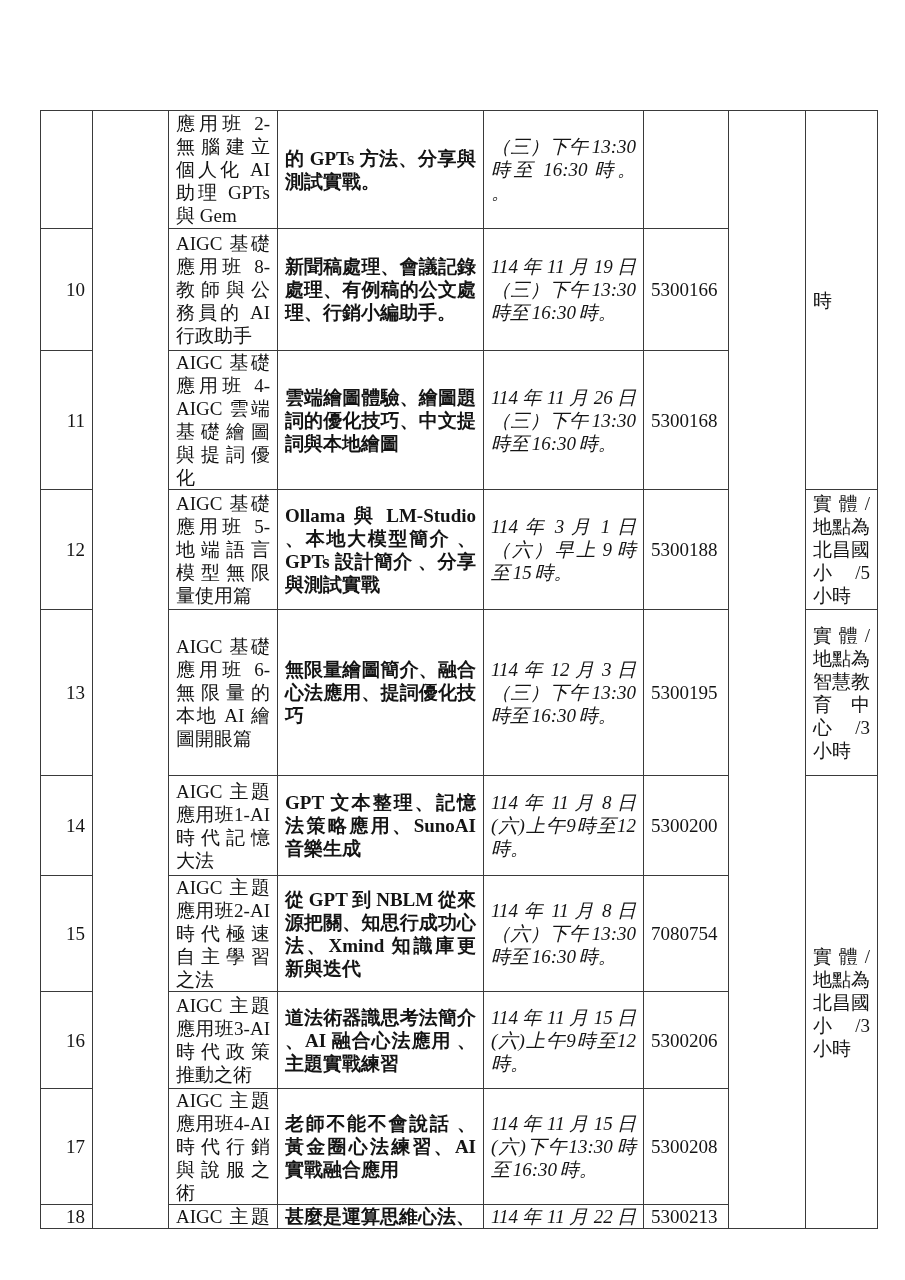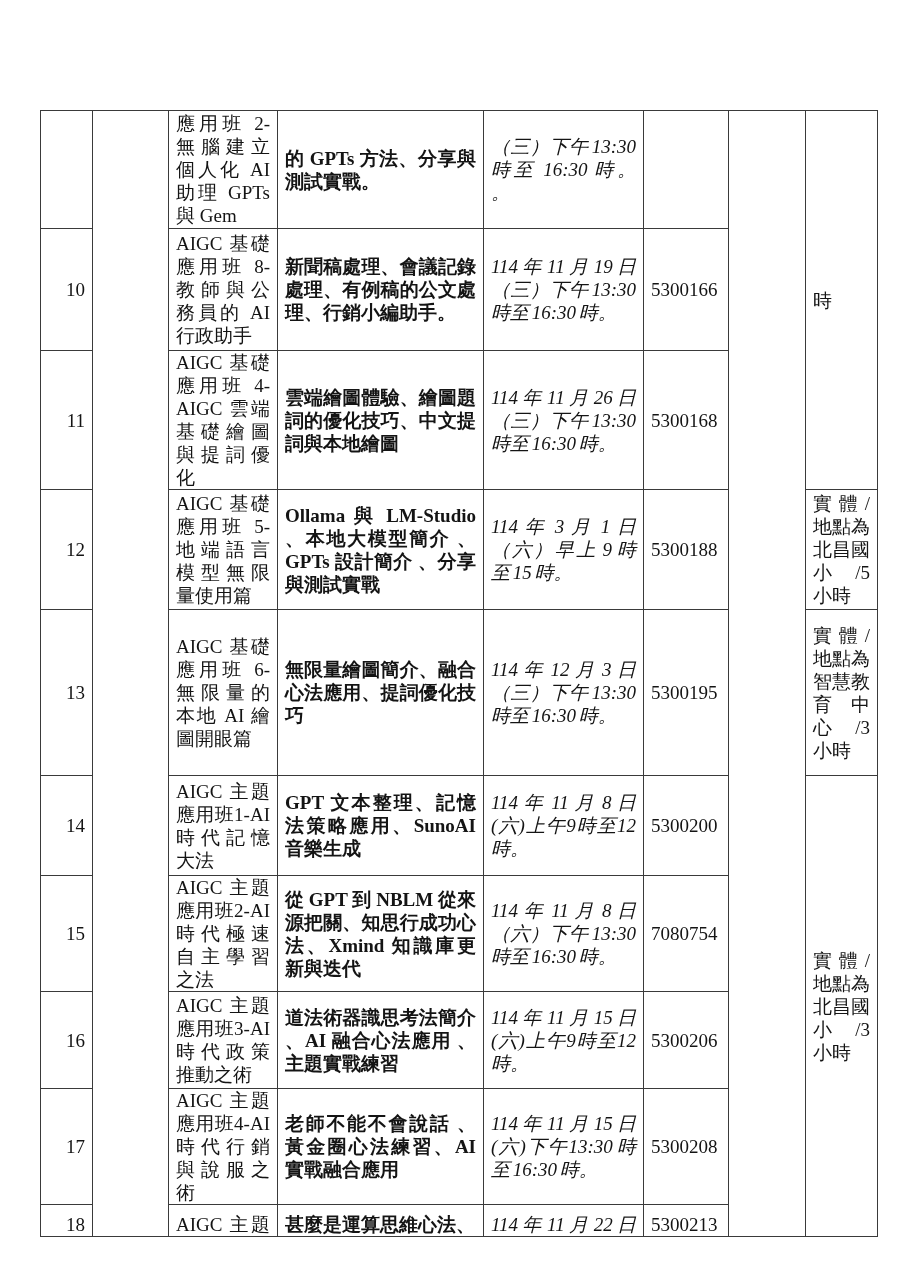--- a/index.html
+++ b/index.html
@@ -31,21 +31,21 @@
   }
   td.num  { text-align: right; padding: 0 2px; }
   td.name { text-align: justify; }
   td.desc { text-align: justify; font-weight: bold; }
   td.date { text-align: justify; padding: 0 4px; word-spacing: -2px; font-style: italic; }
   td.code { padding: 0 2px; font-size: 18.5px; }
   td.loc  { text-align: justify; }
   td.cat, td.notes { }
   td.top  { vertical-align: top; padding-top: 2px; }
   td.jlast { text-align-last: justify; }
-  tr.rlast td { vertical-align: top; padding-top: 8px; }
+  tr.rlast td { vertical-align: top; padding-top: 0; }
 </style>
 </head>
 <body>
 
 <div class="page">
   <table class="course-table">
     <colgroup>
       <col style="width:52px">
       <col style="width:76px">
       <col style="width:109px">

